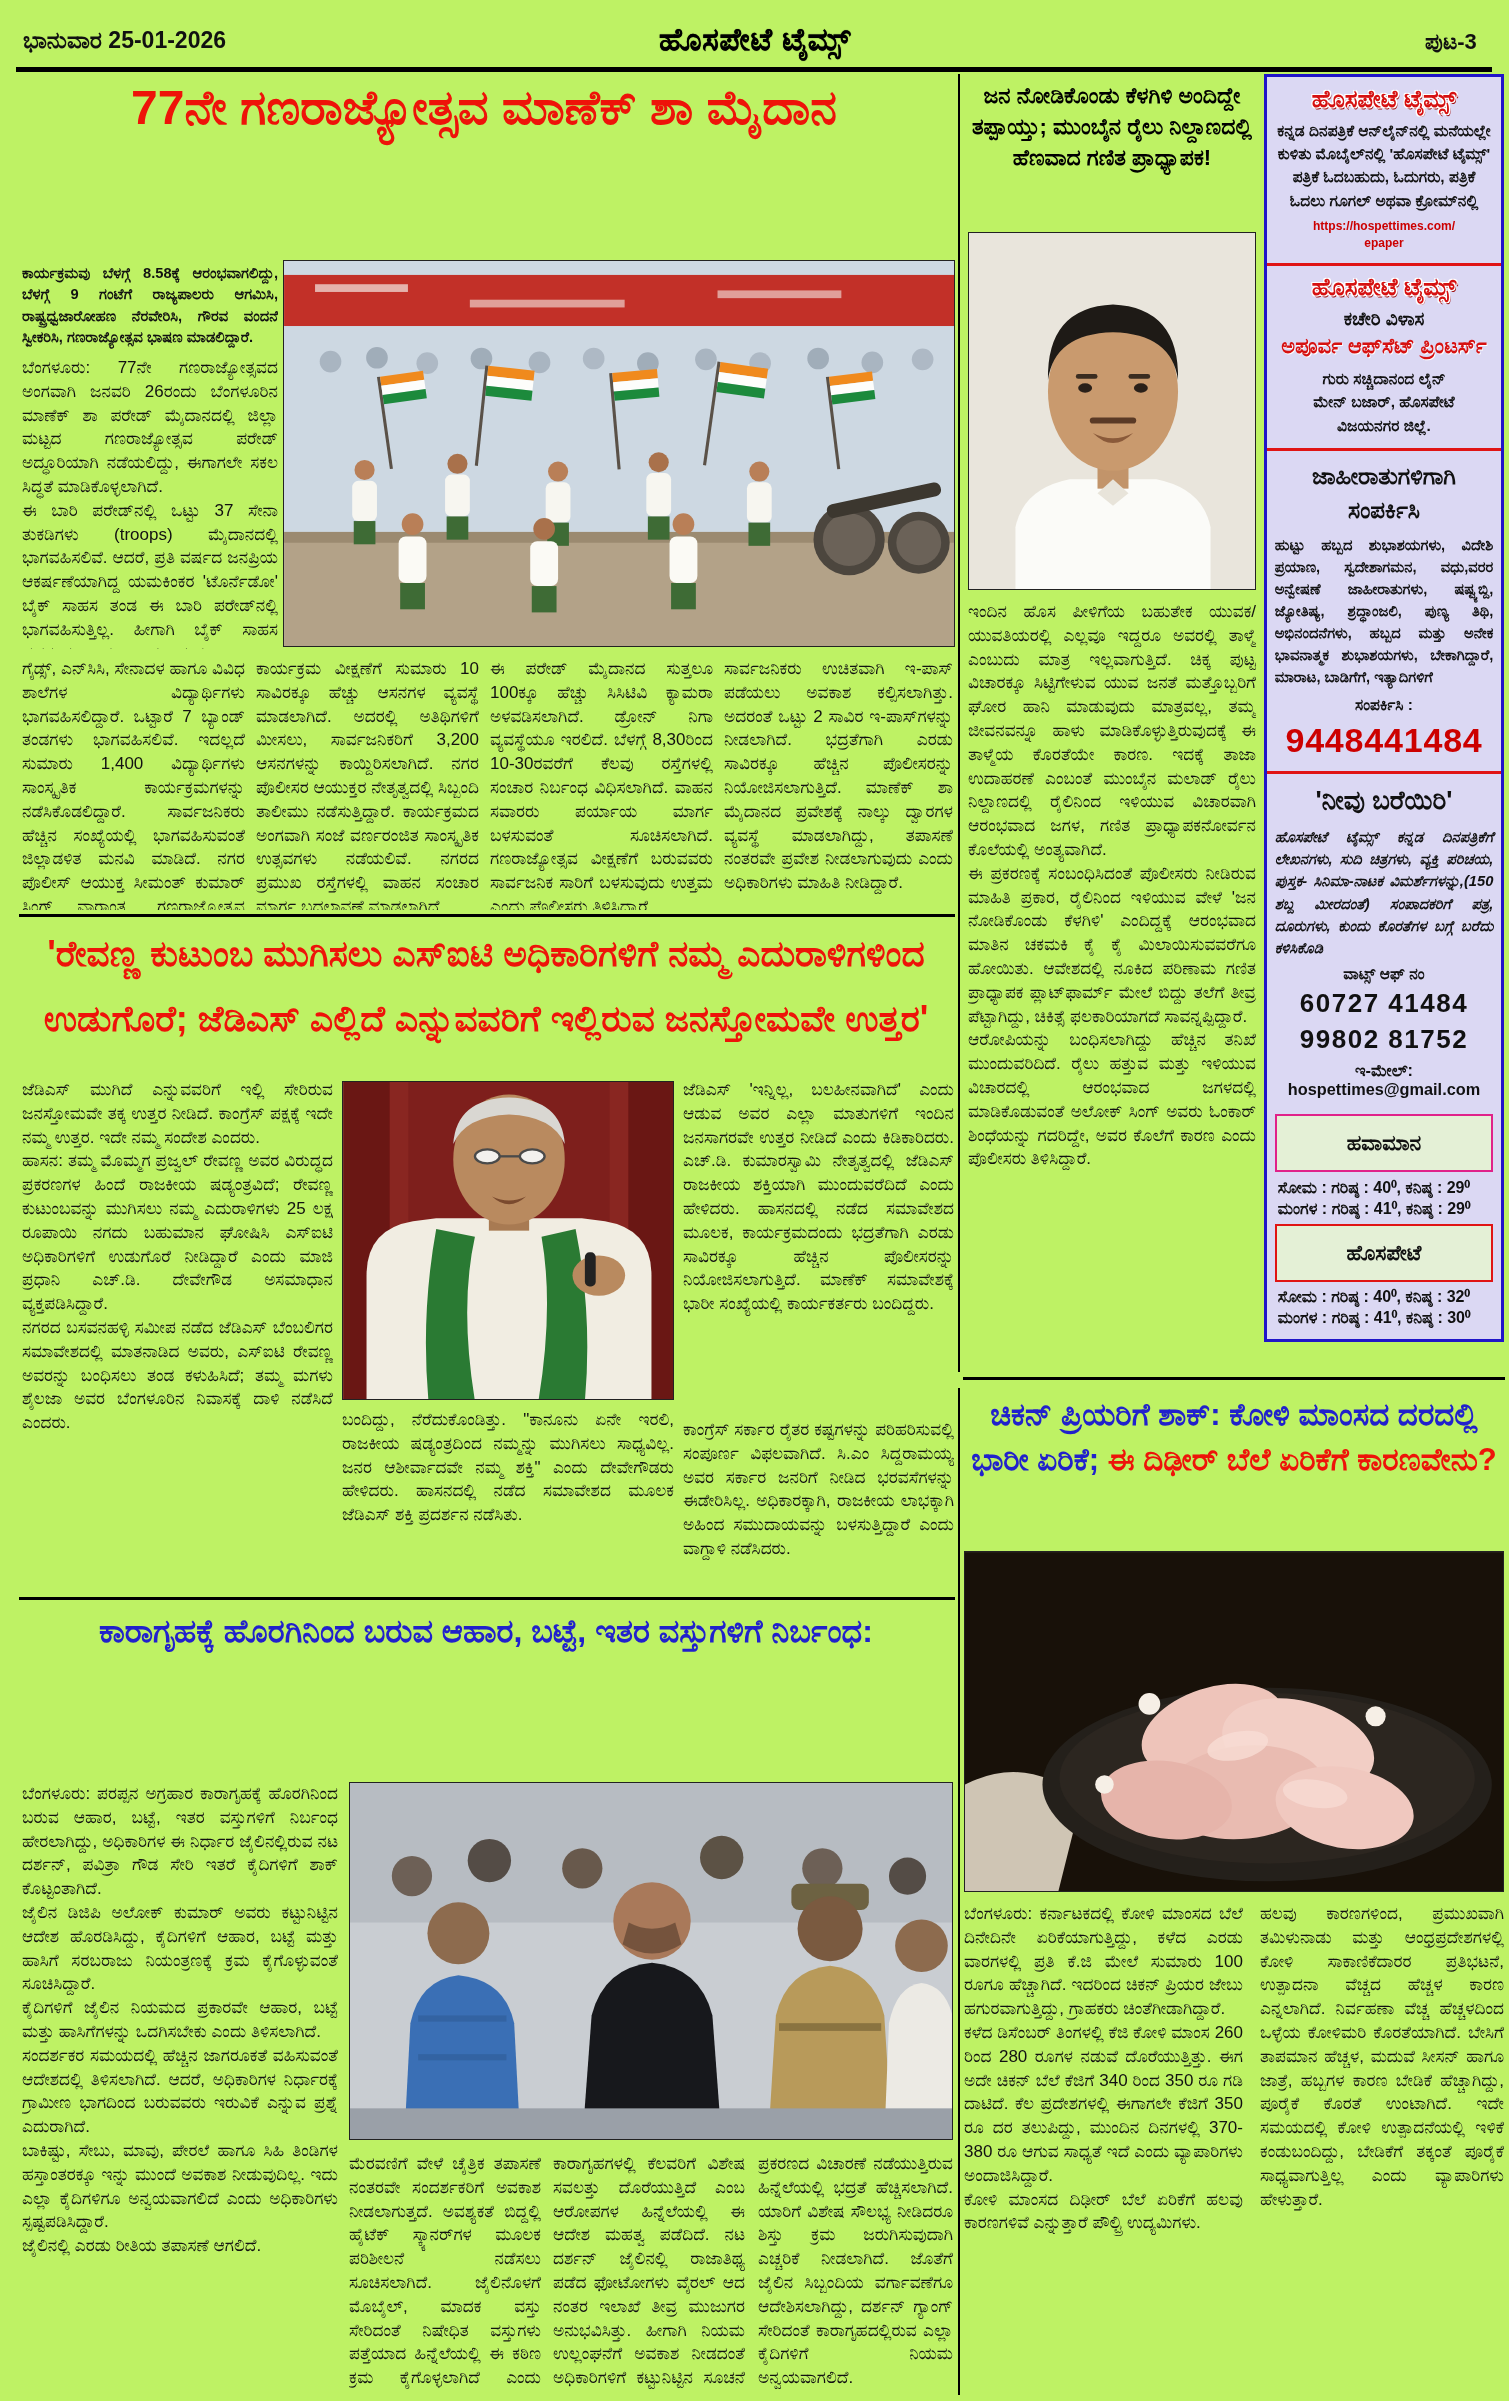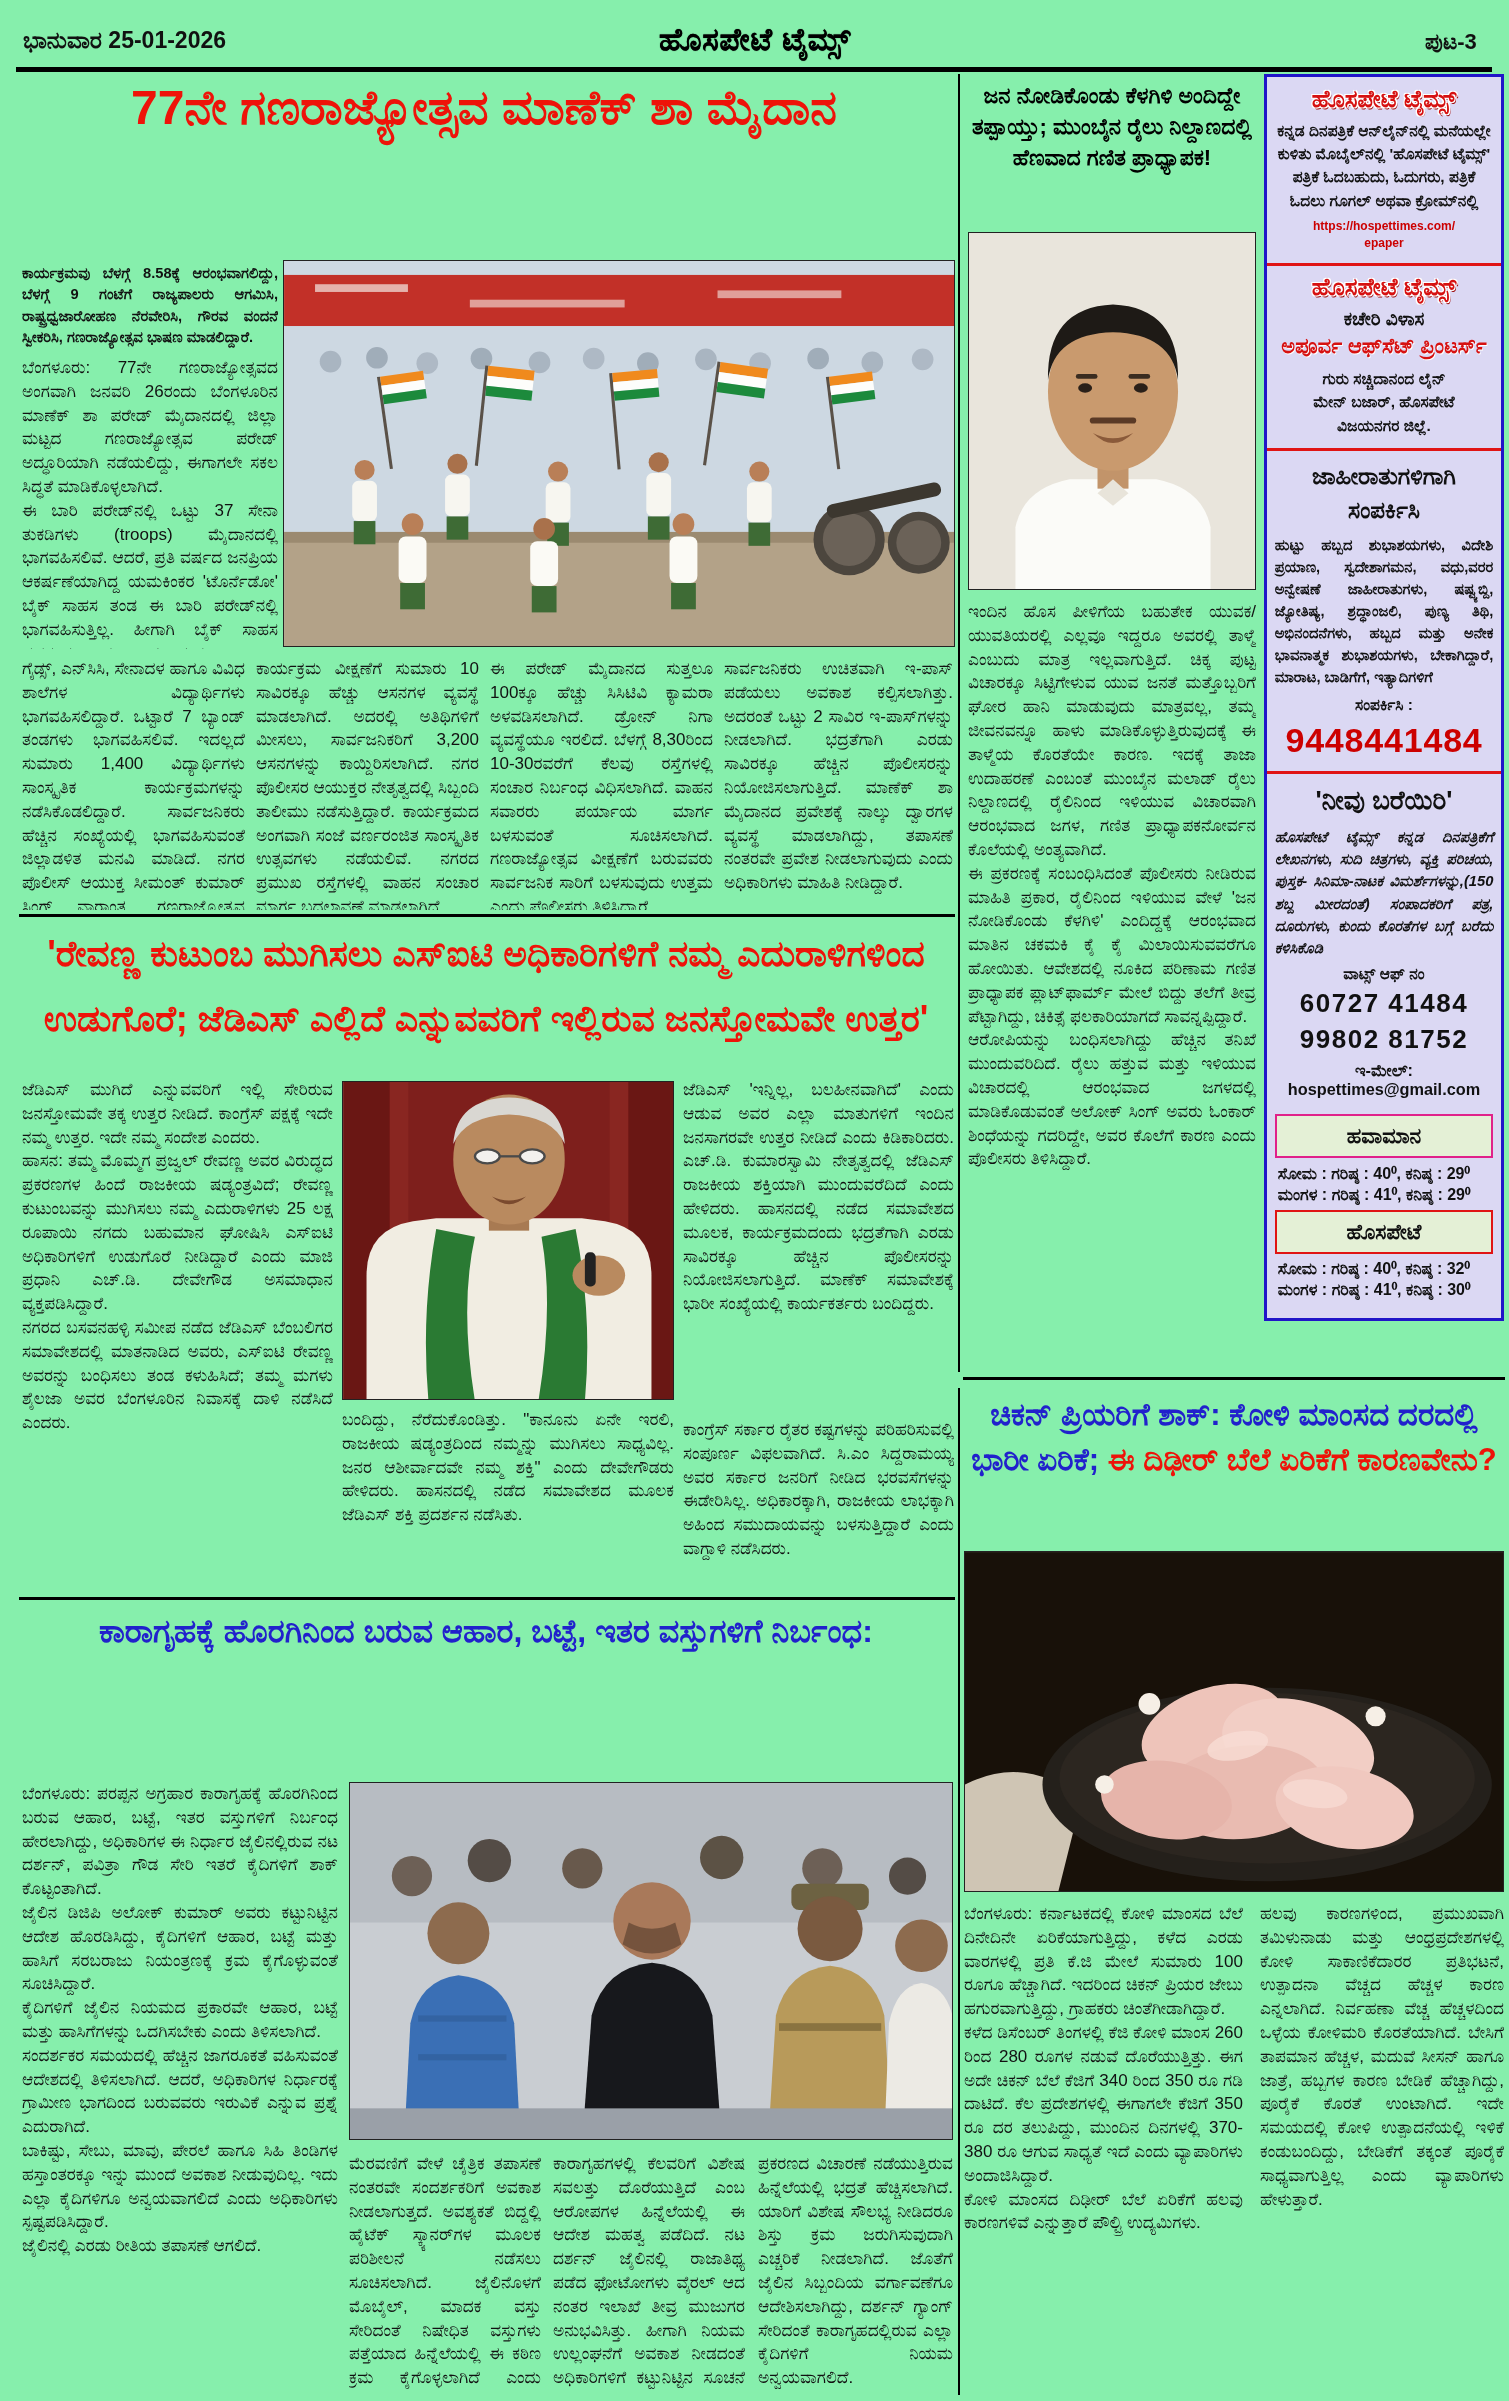--- a/index.html
+++ b/index.html
@@ -1,16 +1,16 @@
 <!DOCTYPE html>
 <html style="font-size:12.4px"><head>
 <meta charset="utf-8">
 <style>
   html,body{margin:0;padding:0;background:#ffffff;}
-  .page{position:relative;width:1510px;height:2401px;background:#86efac;
+  .page{position:relative;width:1510px;height:2401px;background:#bef264;
         font-family:"Liberation Sans", sans-serif;color:#111;overflow:hidden;}
   .abs{position:absolute;}
   .hline{background:#000;}
   .vline{background:#000;}
   .masthead{font-size:31px;font-weight:800;letter-spacing:0.8px;color:#000;
             text-shadow:0 0 0.8px #000;}
   .datetxt{font-size:23px;font-weight:700;}
   .pagelbl{font-size:22px;font-weight:700;}
   .h1red{font-size:48px;line-height:1.12;font-weight:800;color:#ee1309;text-align:center;white-space:nowrap;}
   .h2red{font-size:36px;line-height:1.25;font-weight:800;color:#ee1309;text-align:center;white-space:nowrap;}
@@ -31,21 +31,21 @@
   .sb-text{font-size:15.5px;font-weight:700;text-align:center;line-height:1.5;white-space:pre-line;}
   .sb-url{font-size:12px;font-weight:800;color:#cc0000;text-align:center;line-height:1.4;word-break:break-all;}
   .sb-sub{font-size:18.6px;font-weight:700;text-align:center;margin-top:6.2px;}
   .sb-printer{font-size:21px;font-weight:800;color:#d61111;text-align:center;margin-top:4.6px;
               text-shadow:0.8px 0.8px 0 #fff;}
   .sb-head2{font-size:23px;font-weight:800;text-align:center;line-height:1.5;}
   .sb-phone{font-size:34px;font-weight:800;color:#cc0000;text-align:center;letter-spacing:0.8px;}
   .sb-phone2{font-size:26px;font-weight:800;color:#111;text-align:center;letter-spacing:1.5px;line-height:1.4;}
   .sb-email{font-size:16.3px;font-weight:700;text-align:center;}
   .wband{box-sizing:border-box;background:#e4f0d6;border:2.3px solid #e0218a;text-align:center;
-         font-size:21px;font-weight:800;padding:8px 0;margin:4.6px 0;}
+         font-size:21px;font-weight:800;padding:15px 0;margin:4.6px 0;}
   .wband.red{border-color:#e01414;}
   .wrow{font-size:16px;font-weight:700;text-align:left;padding:1.5px 3.1px;}
 </style>
 </head>
 <body>
 
 <div class="page">
 
   <div class="abs datetxt" style="left:23px;top:27px;">ಭಾನುವಾರ 25-01-2026</div>
   <div class="abs masthead" style="left:0;top:22px;width:1510px;text-align:center;">ಹೊಸಪೇಟೆ ಟೈಮ್ಸ್</div>

